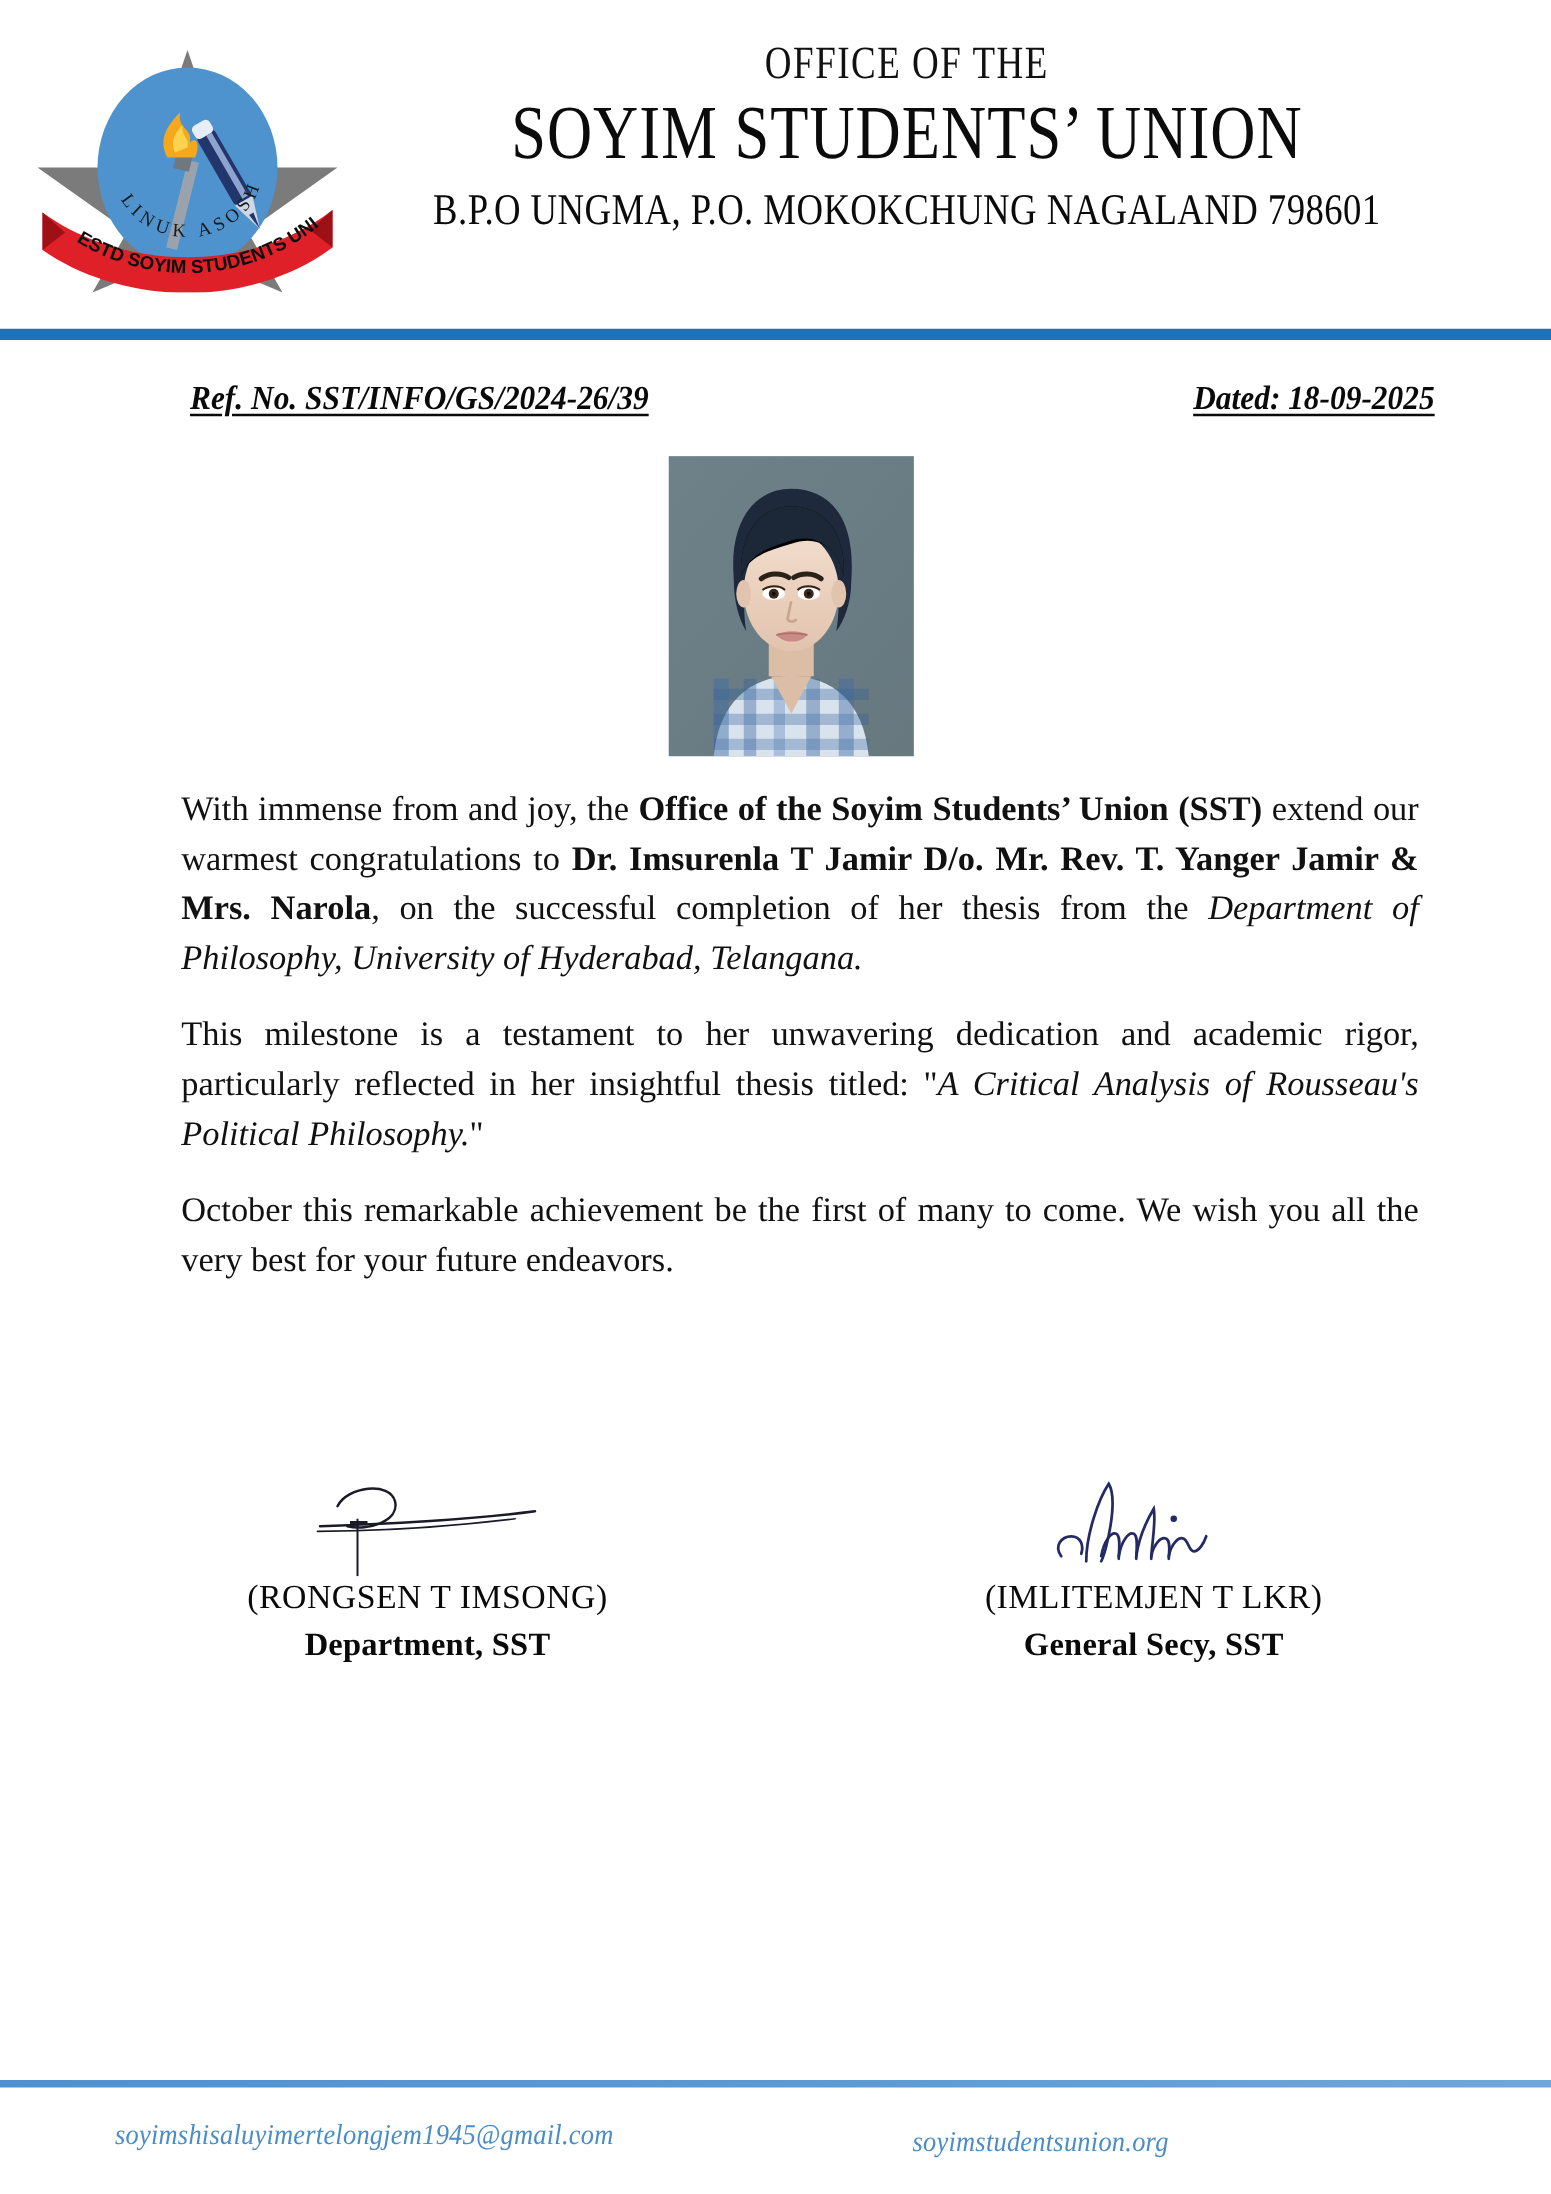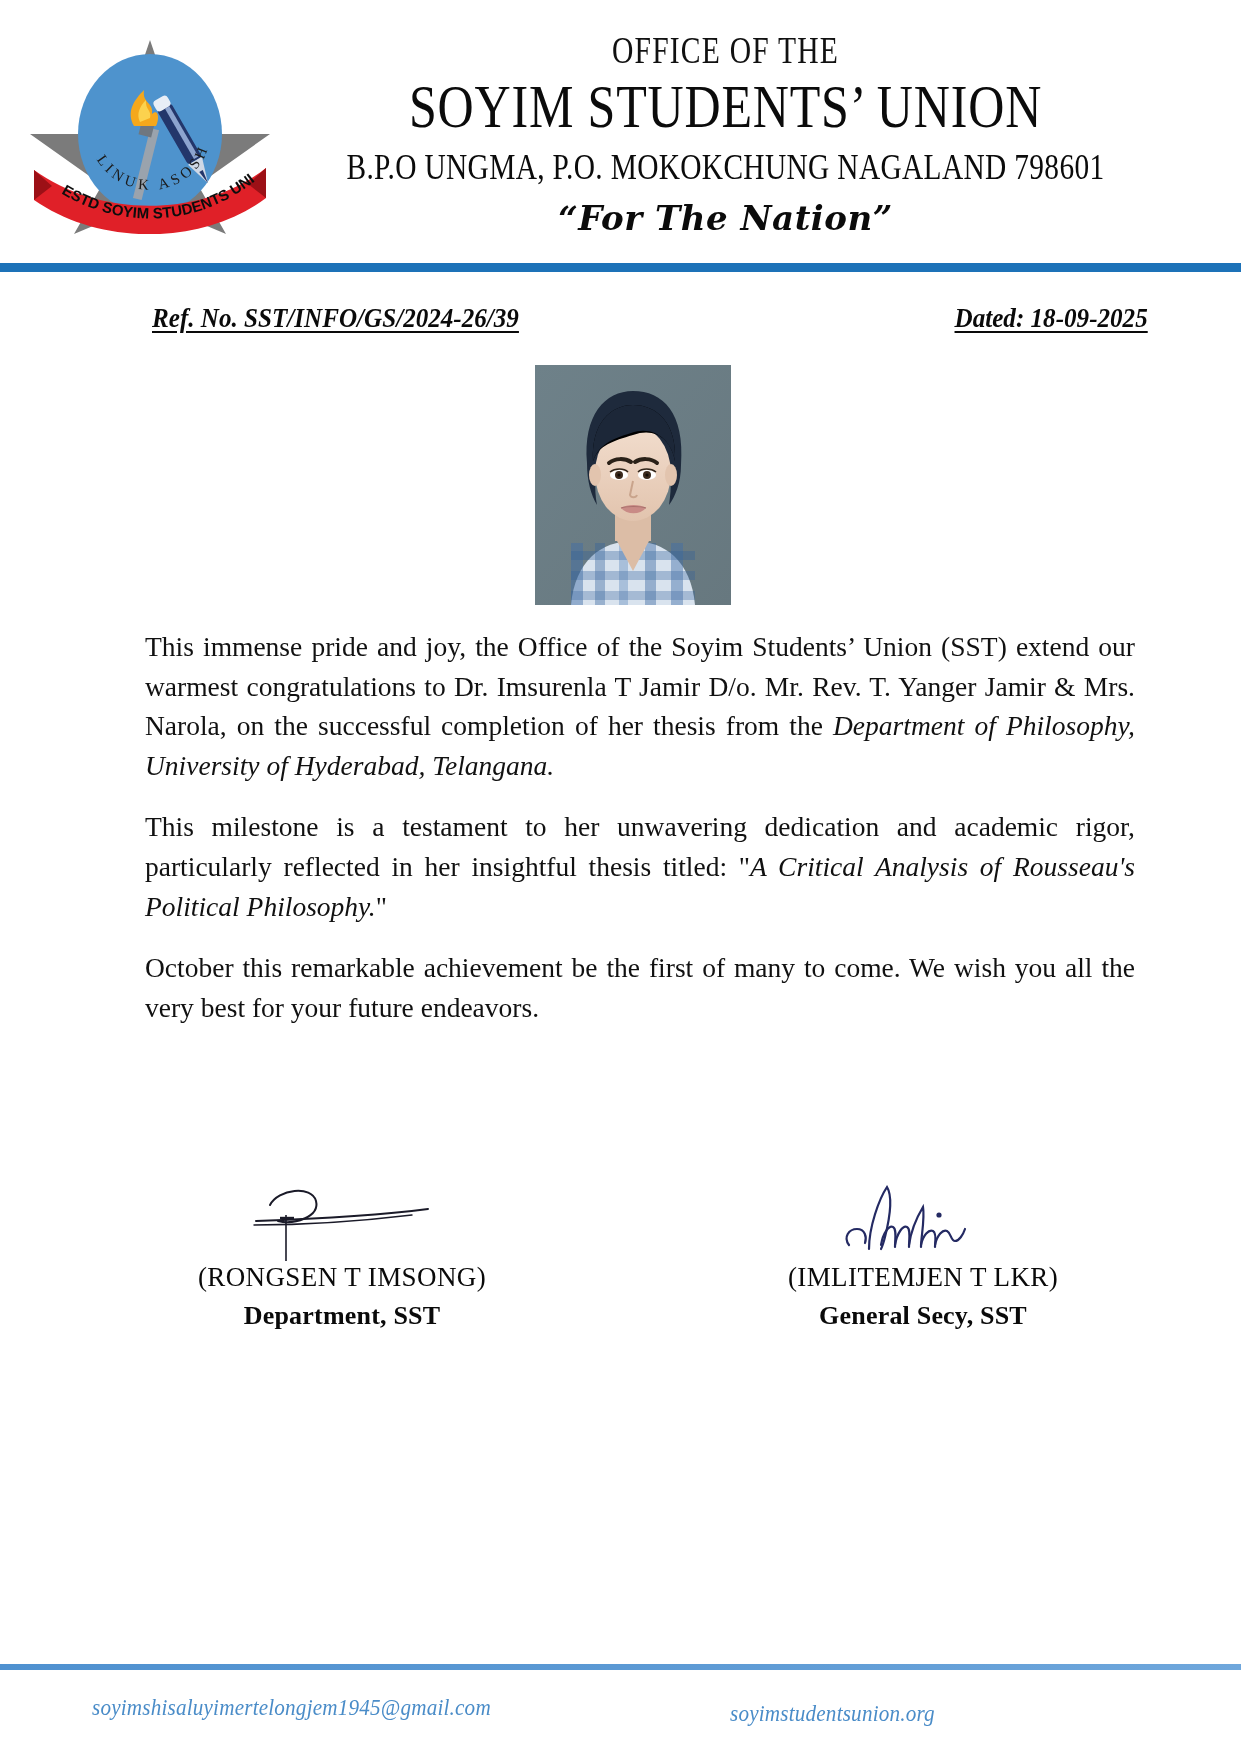--- a/index.html
+++ b/index.html
@@ -157,21 +157,21 @@
   }
   .para {
     font-family: "Liberation Serif", "DejaVu Serif", serif;
     font-size: 27.5px;
     line-height: 1.44;
     text-align: justify;
     text-justify: inter-word;
     margin: 0 0 22px 0;
     color: #111;
   }
-  .para b { font-weight: normal; }
+  .para b { font-weight: bold; }
   .para i { font-style: italic; }
 
   
   .signatures {
     margin-top: 142px;
     display: flex;
     justify-content: space-between;
     padding: 0 120px 0 120px;
   }
   .sig-col {
@@ -273,21 +273,20 @@
         <text font-family="'Liberation Sans', sans-serif" font-size="15" font-weight="bold" fill="#0d0d0d">
           <textPath href="#ribbonpath" startOffset="6%">ESTD  SOYIM STUDENTS UNION  1945</textPath>
         </text>
       </svg>
     </div>
 
     <div class="head-text">
       <div class="head-line1">OFFICE OF THE</div>
       <div class="head-line2">SOYIM STUDENTS’ UNION</div>
       <div class="head-line3">B.P.O UNGMA, P.O. MOKOKCHUNG NAGALAND 798601</div>
-      <div class="head-motto">“For The Nation”</div>
     </div>
   </div>
 
   <div class="rule-top"></div>
 
   <div class="content">
 
     <div class="refrow">
       <div class="ref-no">Ref. No. SST/INFO/GS/2024-26/39</div>
       <div class="ref-date">Dated: 18-09-2025</div>
@@ -357,21 +356,21 @@
             <path d="M98 116 L95 130 C96 133, 101 133, 102 130" stroke="#c9a48c" stroke-width="2" fill="none"></path>
 
             <path d="M86 143 C92 139, 105 139, 111 143 C105 150, 92 150, 86 143 Z" fill="#c98b86"></path>
             <path d="M86 143 C92 141, 105 141, 111 143" stroke="#a9706c" stroke-width="1.2" fill="none"></path>
           </g>
         </svg>
       </div>
     </div>
 
     <div class="body-text">
-      <p class="para"><span>This immense pride and joy, the </span><b>Office of the Soyim Students’ Union (SST)</b><span> extend our warmest congratulations to </span><b>Dr. Imsurenla T Jamir D/o. Mr. Rev. T. Yanger Jamir &amp; Mrs. Narola</b><span>, on the successful completion of her thesis from the </span><i>Department of Philosophy, University of Hyderabad, Telangana.</i></p>
+      <p class="para"><span>With immense from and joy, the </span><b>Office of the Soyim Students’ Union (SST)</b><span> extend our warmest congratulations to </span><b>Dr. Imsurenla T Jamir D/o. Mr. Rev. T. Yanger Jamir &amp; Mrs. Narola</b><span>, on the successful completion of her thesis from the </span><i>Department of Philosophy, University of Hyderabad, Telangana.</i></p>
       <p class="para"><span>This milestone is a testament to her unwavering dedication and academic rigor, particularly reflected in her insightful thesis titled: "</span><i>A Critical Analysis of Rousseau's Political Philosophy.</i><span>"</span></p>
       <p class="para"><span>October this remarkable achievement be the first of many to come. We wish you all the very best for your future endeavors.</span></p>
     </div>
 
     <div class="signatures">
 
       <div class="sig-col">
         <div class="sig-img">
           <svg width="220" height="90" viewBox="0 0 220 90">
             <path d="M38 34 C46 18, 80 14, 84 30 C88 46, 62 54, 46 50" stroke="#1a1a28" stroke-width="2" fill="none" stroke-linecap="round"></path>

